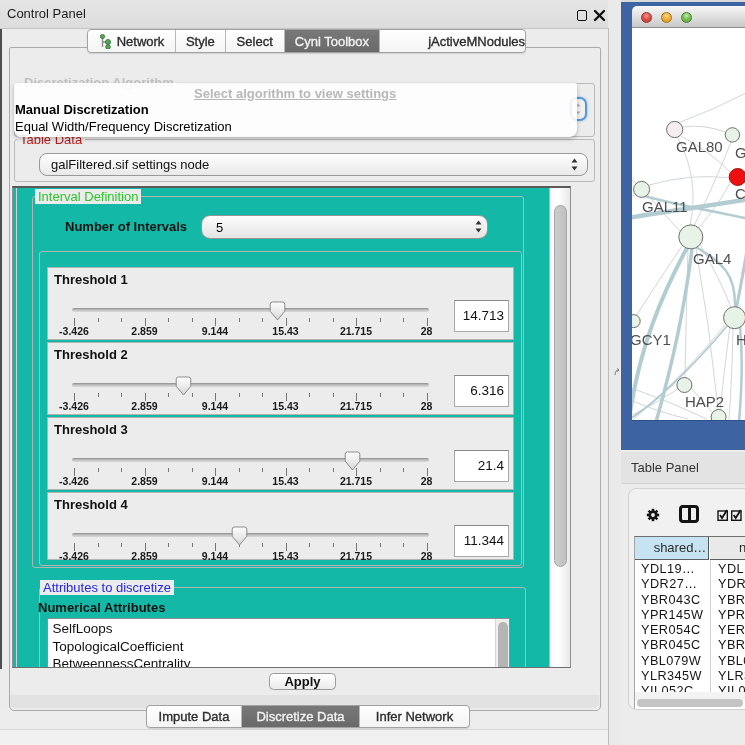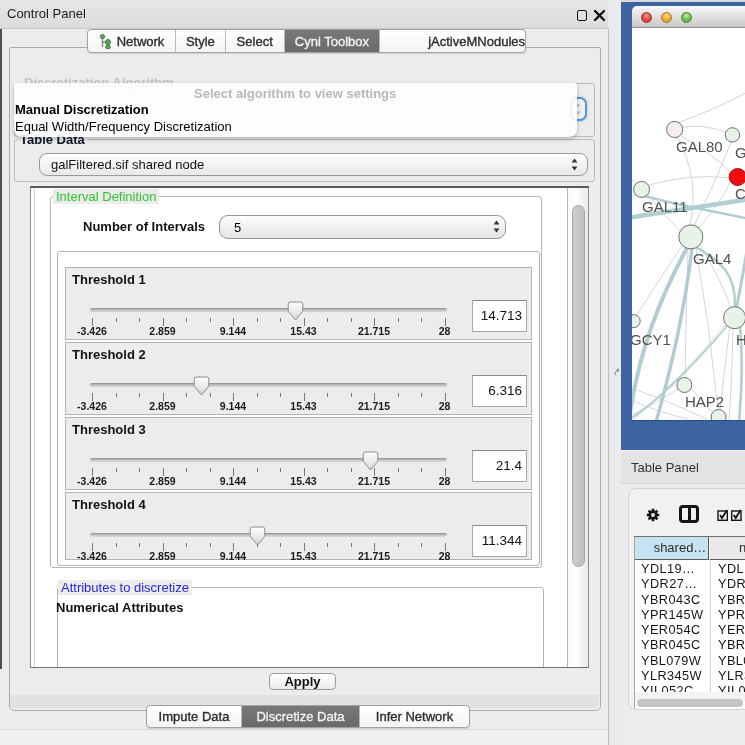--- a/index.html
+++ b/index.html
@@ -53,32 +53,32 @@
 
 <div class="grp" style="left:14px;top:83px;width:579px;height:52px;"></div>
 <div class="gt" style="left:21px;top:75px;color:#c2c2c2;font-weight:bold;">Discretization Algorithm</div>
 
 <div class="abs" style="left:570px;top:97px;width:17px;height:23.5px;border:2.5px solid #5599d8;border-radius:7px;background:#f0f0f0;box-shadow:0 0 3px #9bc0e8;box-sizing:border-box;"></div>
 <svg class="abs" style="left:572.5px;top:100.5px;" width="11" height="16" viewBox="0 0 11 16">
     <path d="M2.8 5.6 L5.2 2.4 L7.6 5.6 Z M2.8 10.4 L5.2 13.6 L7.6 10.4 Z" fill="#b5b5b5"></path>
   </svg>
 
 <div class="abs" style="left:14px;top:83px;width:563px;height:54px;background:rgba(255,255,255,0.88);border-radius:2px 2px 8px 8px;box-shadow:0 2px 4px rgba(0,0,0,0.25);z-index:40;"></div>
-<div class="abs" style="z-index:41;left:194px;top:86px;font-size:13px;font-weight:bold;color:#b8b8b8;">Select algorithm to view settings</div>
+<div class="abs" style="z-index:41;left:194px;top:86px;font-size:13px;font-weight:bold;color:#b8b8b8;text-decoration:underline;">Select algorithm to view settings</div>
 <div class="abs" style="z-index:41;left:15px;top:102px;font-size:13px;font-weight:bold;color:#000;">Manual Discretization</div>
 <div class="abs" style="z-index:41;left:15px;top:119px;font-size:13px;color:#000;">Equal Width/Frequency Discretization</div>
 
 <div class="grp" style="left:14px;top:139px;width:579px;height:41px;"></div>
-<div class="gt" style="left:17px;top:132px;color:#0f172a;font-weight:bold;">Table Data</div>
-<div class="abs" style="left:39px;top:153px;width:549px;height:23px;border:1px solid #999;border-radius:8px;background:linear-gradient(#fefefe,#e9e9e9);font-size:13px;color:#111;line-height:22px;padding-left:11px;box-sizing:border-box;">galFiltered.sif shared node</div>
+<div class="gt" style="left:17px;top:132px;color:#b91c1c;">Table Data</div>
+<div class="abs" style="left:39px;top:153px;width:549px;height:23px;border:1px solid #999;border-radius:8px;background:linear-gradient(#fefefe,#e9e9e9);font-size:13px;color:#111;line-height:22px;padding-left:11px;box-sizing:border-box;">galFiltered.sif settings node</div>
 <svg class="abs" style="left:569px;top:156px;" width="12" height="17" viewBox="0 0 12 17">
     <path d="M2.5 6.5 L5.5 2.5 L8.5 6.5 Z M2.5 10.5 L5.5 14.5 L8.5 10.5 Z" fill="#333"></path>
   </svg>
 
-<div class="abs" style="left:30px;top:186px;width:559px;height:482px;border-top:2px solid #5a5a5a;border-left:1px solid #8e8e8e;border-right:1px solid #8e8e8e;border-bottom:1px solid #6f6f6f;box-sizing:border-box;overflow:hidden;background:#ffffff;">
+<div class="abs" style="left:12px;top:186px;width:559px;height:482px;border-top:2px solid #5a5a5a;border-left:1px solid #8e8e8e;border-right:1px solid #8e8e8e;border-bottom:1px solid #6f6f6f;box-sizing:border-box;overflow:hidden;background:#14b8a6;">
  <div style="position:absolute;left:0;top:0;width:546px;height:480px;overflow:hidden;">
   <div style="position:absolute;left:2.5px;top:0;width:1px;height:480px;background:#d2d2d2;"></div>
 
   <div class="grp" style="left:19px;top:8px;width:490px;height:370px;border-color:#b4b4b4;"></div>
   <div class="gt" style="left:22px;top:1px;color:#2ec42e;">Interval Definition</div>
 
   <div class="abs b" style="left:52px;top:31px;font-size:13px;color:#111;">Number of Intervals</div>
   <div class="abs" style="left:188px;top:27px;width:287px;height:24px;border:1px solid #949494;border-radius:9px;background:linear-gradient(#fdfdfd,#e4e4e4);font-size:13px;line-height:23px;padding-left:14px;box-sizing:border-box;">5</div>
   <svg class="abs" style="left:460px;top:30px;" width="12" height="17" viewBox="0 0 12 17">
         <path d="M2.5 6.5 L5.5 2.5 L8.5 6.5 Z M2.5 10.5 L5.5 14.5 L8.5 10.5 Z" fill="#333"></path>
@@ -231,20 +231,25 @@
               <stop offset="1" stop-color="#d2d2d2"></stop>
             </linearGradient>
           </defs>
         </svg>
         <div class="vbox" style="left:406px;top:32px;">11.344</div>
       </div>
 
   <div class="grp" style="left:26px;top:399px;width:485px;height:90px;border-color:#b4b4b4;"></div>
   <div class="gt" style="left:27px;top:392px;color:#2626e0;">Attributes to discretize</div>
   <div class="abs b" style="left:25px;top:412px;font-size:13px;color:#111;text-align:center;">Numerical Attributes</div>
+  <div class="abs" style="left:34px;top:430px;width:463px;height:60px;background:#fff;border:1px solid #8e8e8e;box-sizing:border-box;">
+    <div style="position:absolute;left:4.5px;top:1px;font-size:13.5px;color:#111;line-height:17.7px;white-space:nowrap;">SelfLoops<br>TopologicalCoefficient<br>BetweennessCentrality</div>
+    <div style="position:absolute;right:0;top:0;width:13px;height:60px;background:#efefef;border-left:1px solid #d5d5d5;"></div>
+    <div style="position:absolute;right:1.5px;top:3px;width:10px;height:56px;background:#b5b5b5;border-radius:5px;"></div>
+  </div>
  </div>
 
  <div style="position:absolute;right:0;top:0;width:20px;height:480px;background:linear-gradient(90deg,#fafafa,#fff 40%,#e8e8e8);border-left:1px solid #b5b5b5;"></div>
  <div style="position:absolute;right:3px;top:17px;width:13px;height:362px;background:linear-gradient(90deg,#cdcdcd,#c0c0c0);border:1px solid #a5a5a5;border-radius:7px;box-sizing:border-box;"></div>
 </div>
 
 <div class="abs" style="left:269px;top:672.5px;width:67px;height:17.5px;border:1px solid #9a9a9a;border-radius:4.5px;background:linear-gradient(#ffffff,#ebebeb);font-size:13px;font-weight:bold;color:#111;text-align:center;line-height:16px;box-sizing:border-box;">Apply</div>
 
 <div class="abs" style="left:9px;top:695.3px;width:590px;height:13px;background:#e2e2e2;border-radius:0 0 5px 5px;"></div>
 <div class="abs" style="left:0;top:710px;width:608px;height:19px;background:#ededed;"></div>

